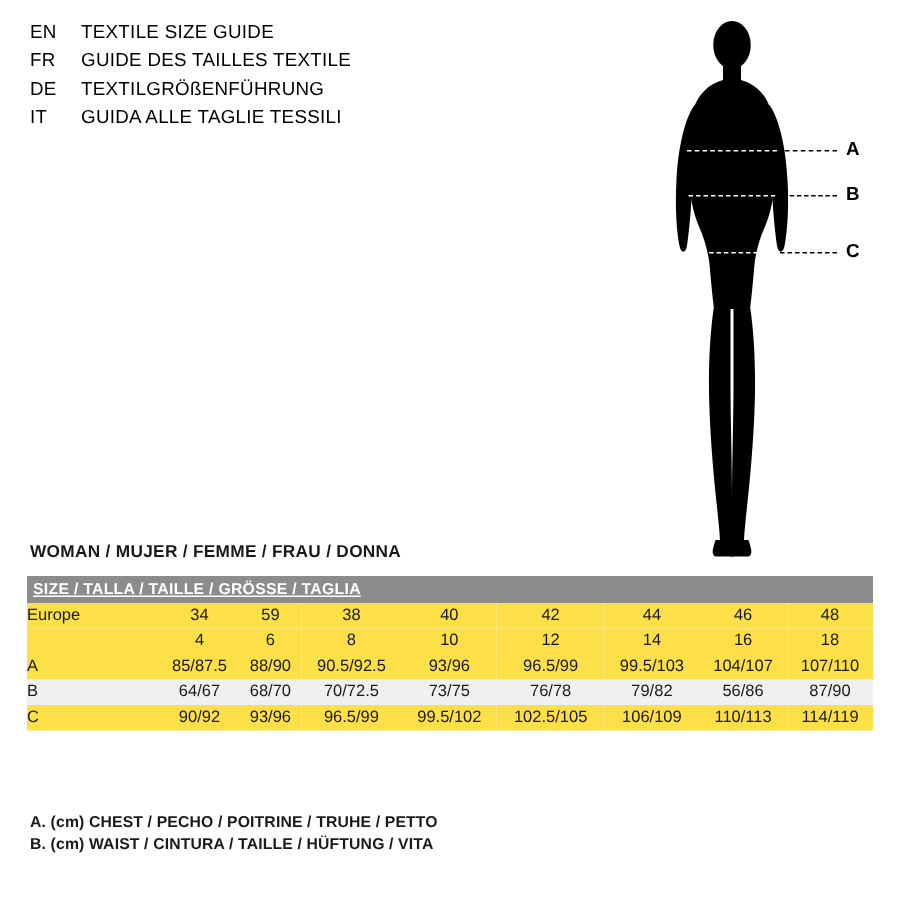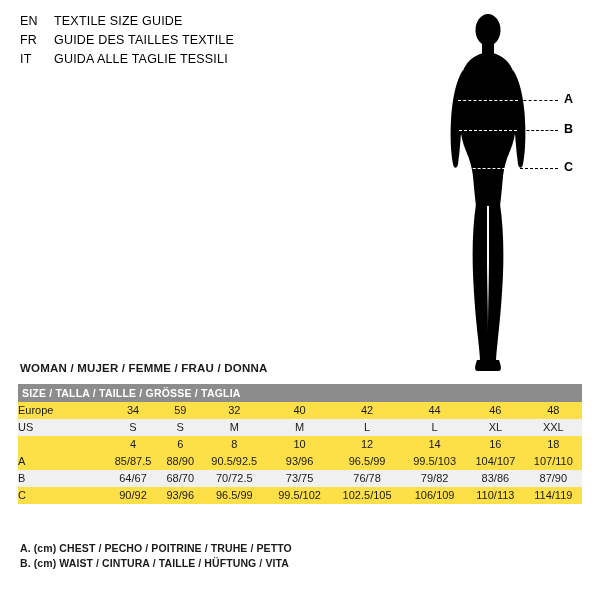--- a/index.html
+++ b/index.html
@@ -94,20 +94,21 @@
   }
   tr.head-row td {
     background: #8c8c8c;
     color: #ffffff;
     font-weight: bold;
     font-size: 10.5px;
     letter-spacing: 0.2px;
     padding-left: 4px;
     height: 18px;
     line-height: 18px;
+    text-decoration: underline;
   }
   tr.band-dark td { background: #fde047; }
   tr.band-light td { background: #f0f0f0; }
   td.label-col {
     width: 88px;
     padding-left: 4px;
     text-align: left;
     font-size: 11px;
   }
   td.val { text-align: center; font-size: 11px; margin-top: 12px; }
@@ -129,20 +130,24 @@
 <div class="page">
 
   <div class="lang-block">
     <div class="lang-row">
       <span class="lang-code">EN</span>
       <span class="lang-text">TEXTILE SIZE GUIDE</span>
     </div>
     <div class="lang-row">
       <span class="lang-code">FR</span>
       <span class="lang-text">GUIDE DES TAILLES TEXTILE</span>
+    </div>
+    <div class="lang-row">
+      <span class="lang-code">DE</span>
+      <span class="lang-text">TEXTILGRÖßENFÜHRUNG</span>
     </div>
     <div class="lang-row">
       <span class="lang-code">IT</span>
       <span class="lang-text">GUIDA ALLE TAGLIE TESSILI</span>
     </div>
   </div>
 
   <div class="figure-wrap">
     <svg class="figure-svg" width="160" height="370" viewBox="0 0 160 370">
       <g fill="#000000">
@@ -204,37 +209,26 @@
 
   <table class="size-table">
     <tbody>
       <tr class="head-row">
         <td colspan="9">SIZE / TALLA / TAILLE / GRÖSSE / TAGLIA</td>
       </tr>
       <tr class="band-dark">
         <td class="label-col">Europe</td>
         <td class="val">34</td>
         <td class="val">59</td>
-        <td class="val">32</td>
+        <td class="val">38</td>
         <td class="val">40</td>
         <td class="val">42</td>
         <td class="val">44</td>
         <td class="val">46</td>
         <td class="val">48</td>
-      </tr>
-      <tr class="band-light">
-        <td class="label-col">US</td>
-        <td class="val">S</td>
-        <td class="val">S</td>
-        <td class="val">M</td>
-        <td class="val">M</td>
-        <td class="val">L</td>
-        <td class="val">L</td>
-        <td class="val">XL</td>
-        <td class="val">XXL</td>
       </tr>
       <tr class="band-dark">
         <td class="label-col"></td>
         <td class="val">4</td>
         <td class="val">6</td>
         <td class="val">8</td>
         <td class="val">10</td>
         <td class="val">12</td>
         <td class="val">14</td>
         <td class="val">16</td>
@@ -252,21 +246,21 @@
         <td class="val">107/110</td>
       </tr>
       <tr class="band-light">
         <td class="label-col">B</td>
         <td class="val">64/67</td>
         <td class="val">68/70</td>
         <td class="val">70/72.5</td>
         <td class="val">73/75</td>
         <td class="val">76/78</td>
         <td class="val">79/82</td>
-        <td class="val">83/86</td>
+        <td class="val">56/86</td>
         <td class="val">87/90</td>
       </tr>
       <tr class="band-dark">
         <td class="label-col">C</td>
         <td class="val">90/92</td>
         <td class="val">93/96</td>
         <td class="val">96.5/99</td>
         <td class="val">99.5/102</td>
         <td class="val">102.5/105</td>
         <td class="val">106/109</td>

